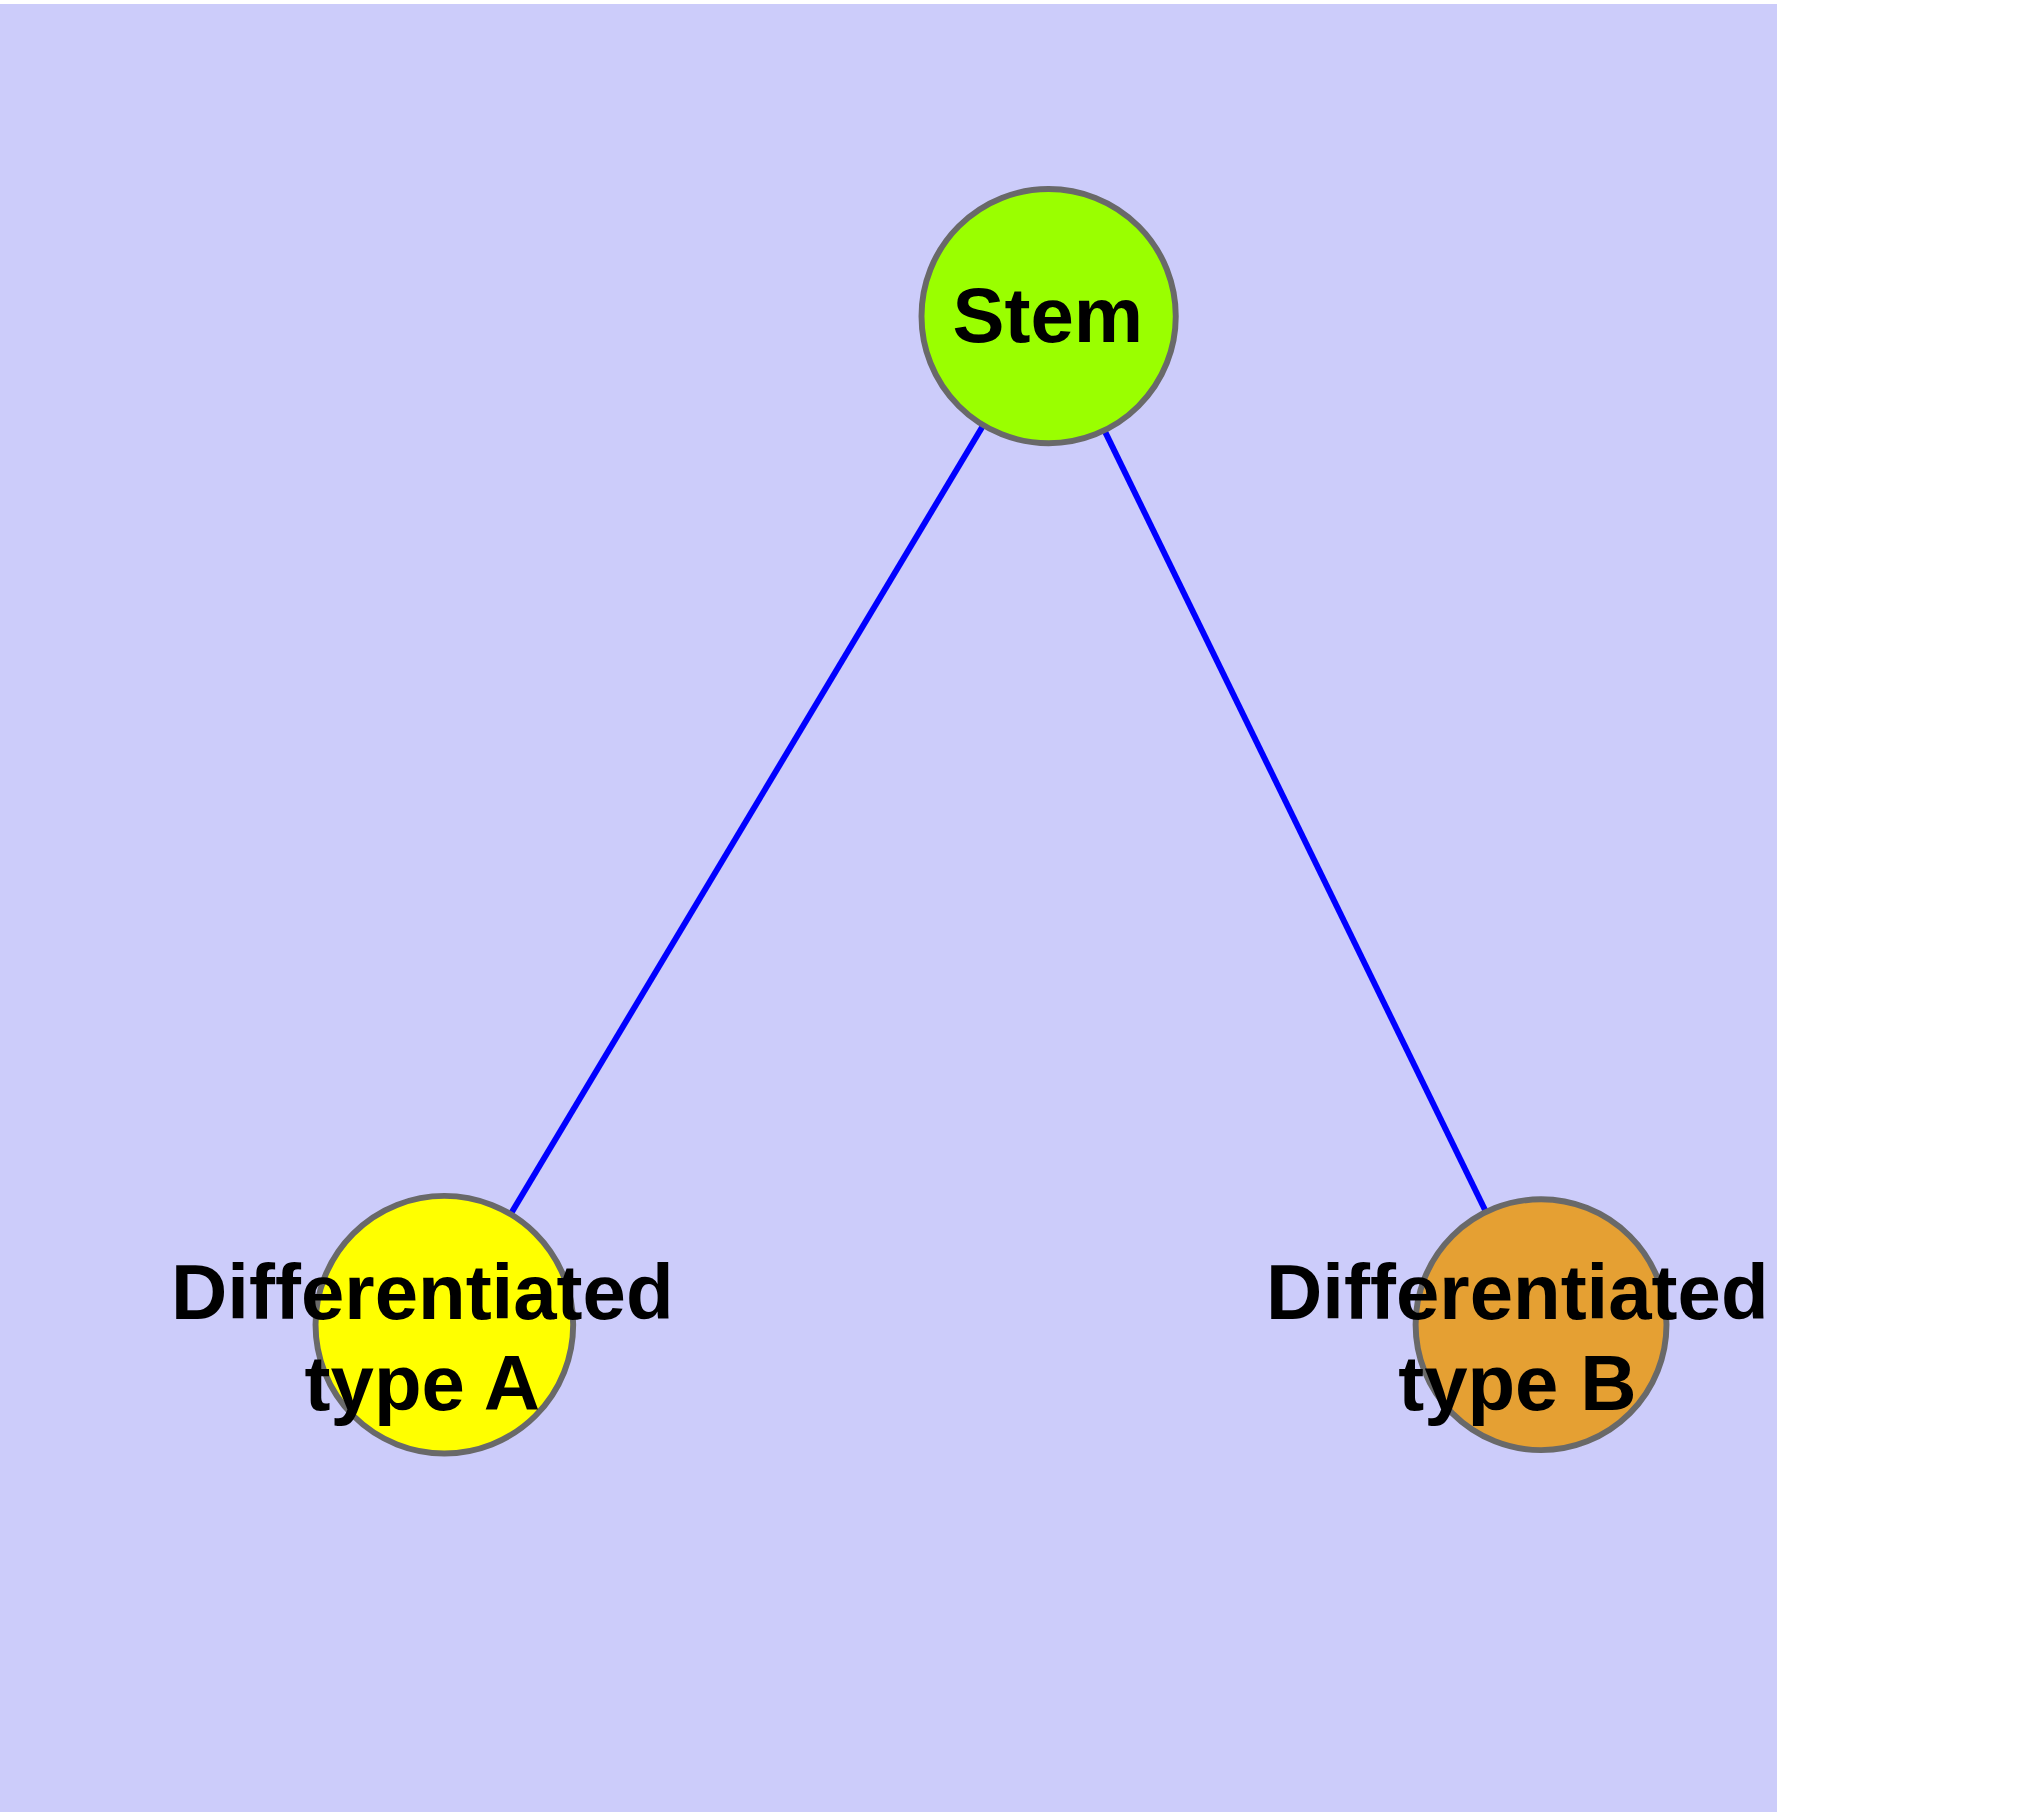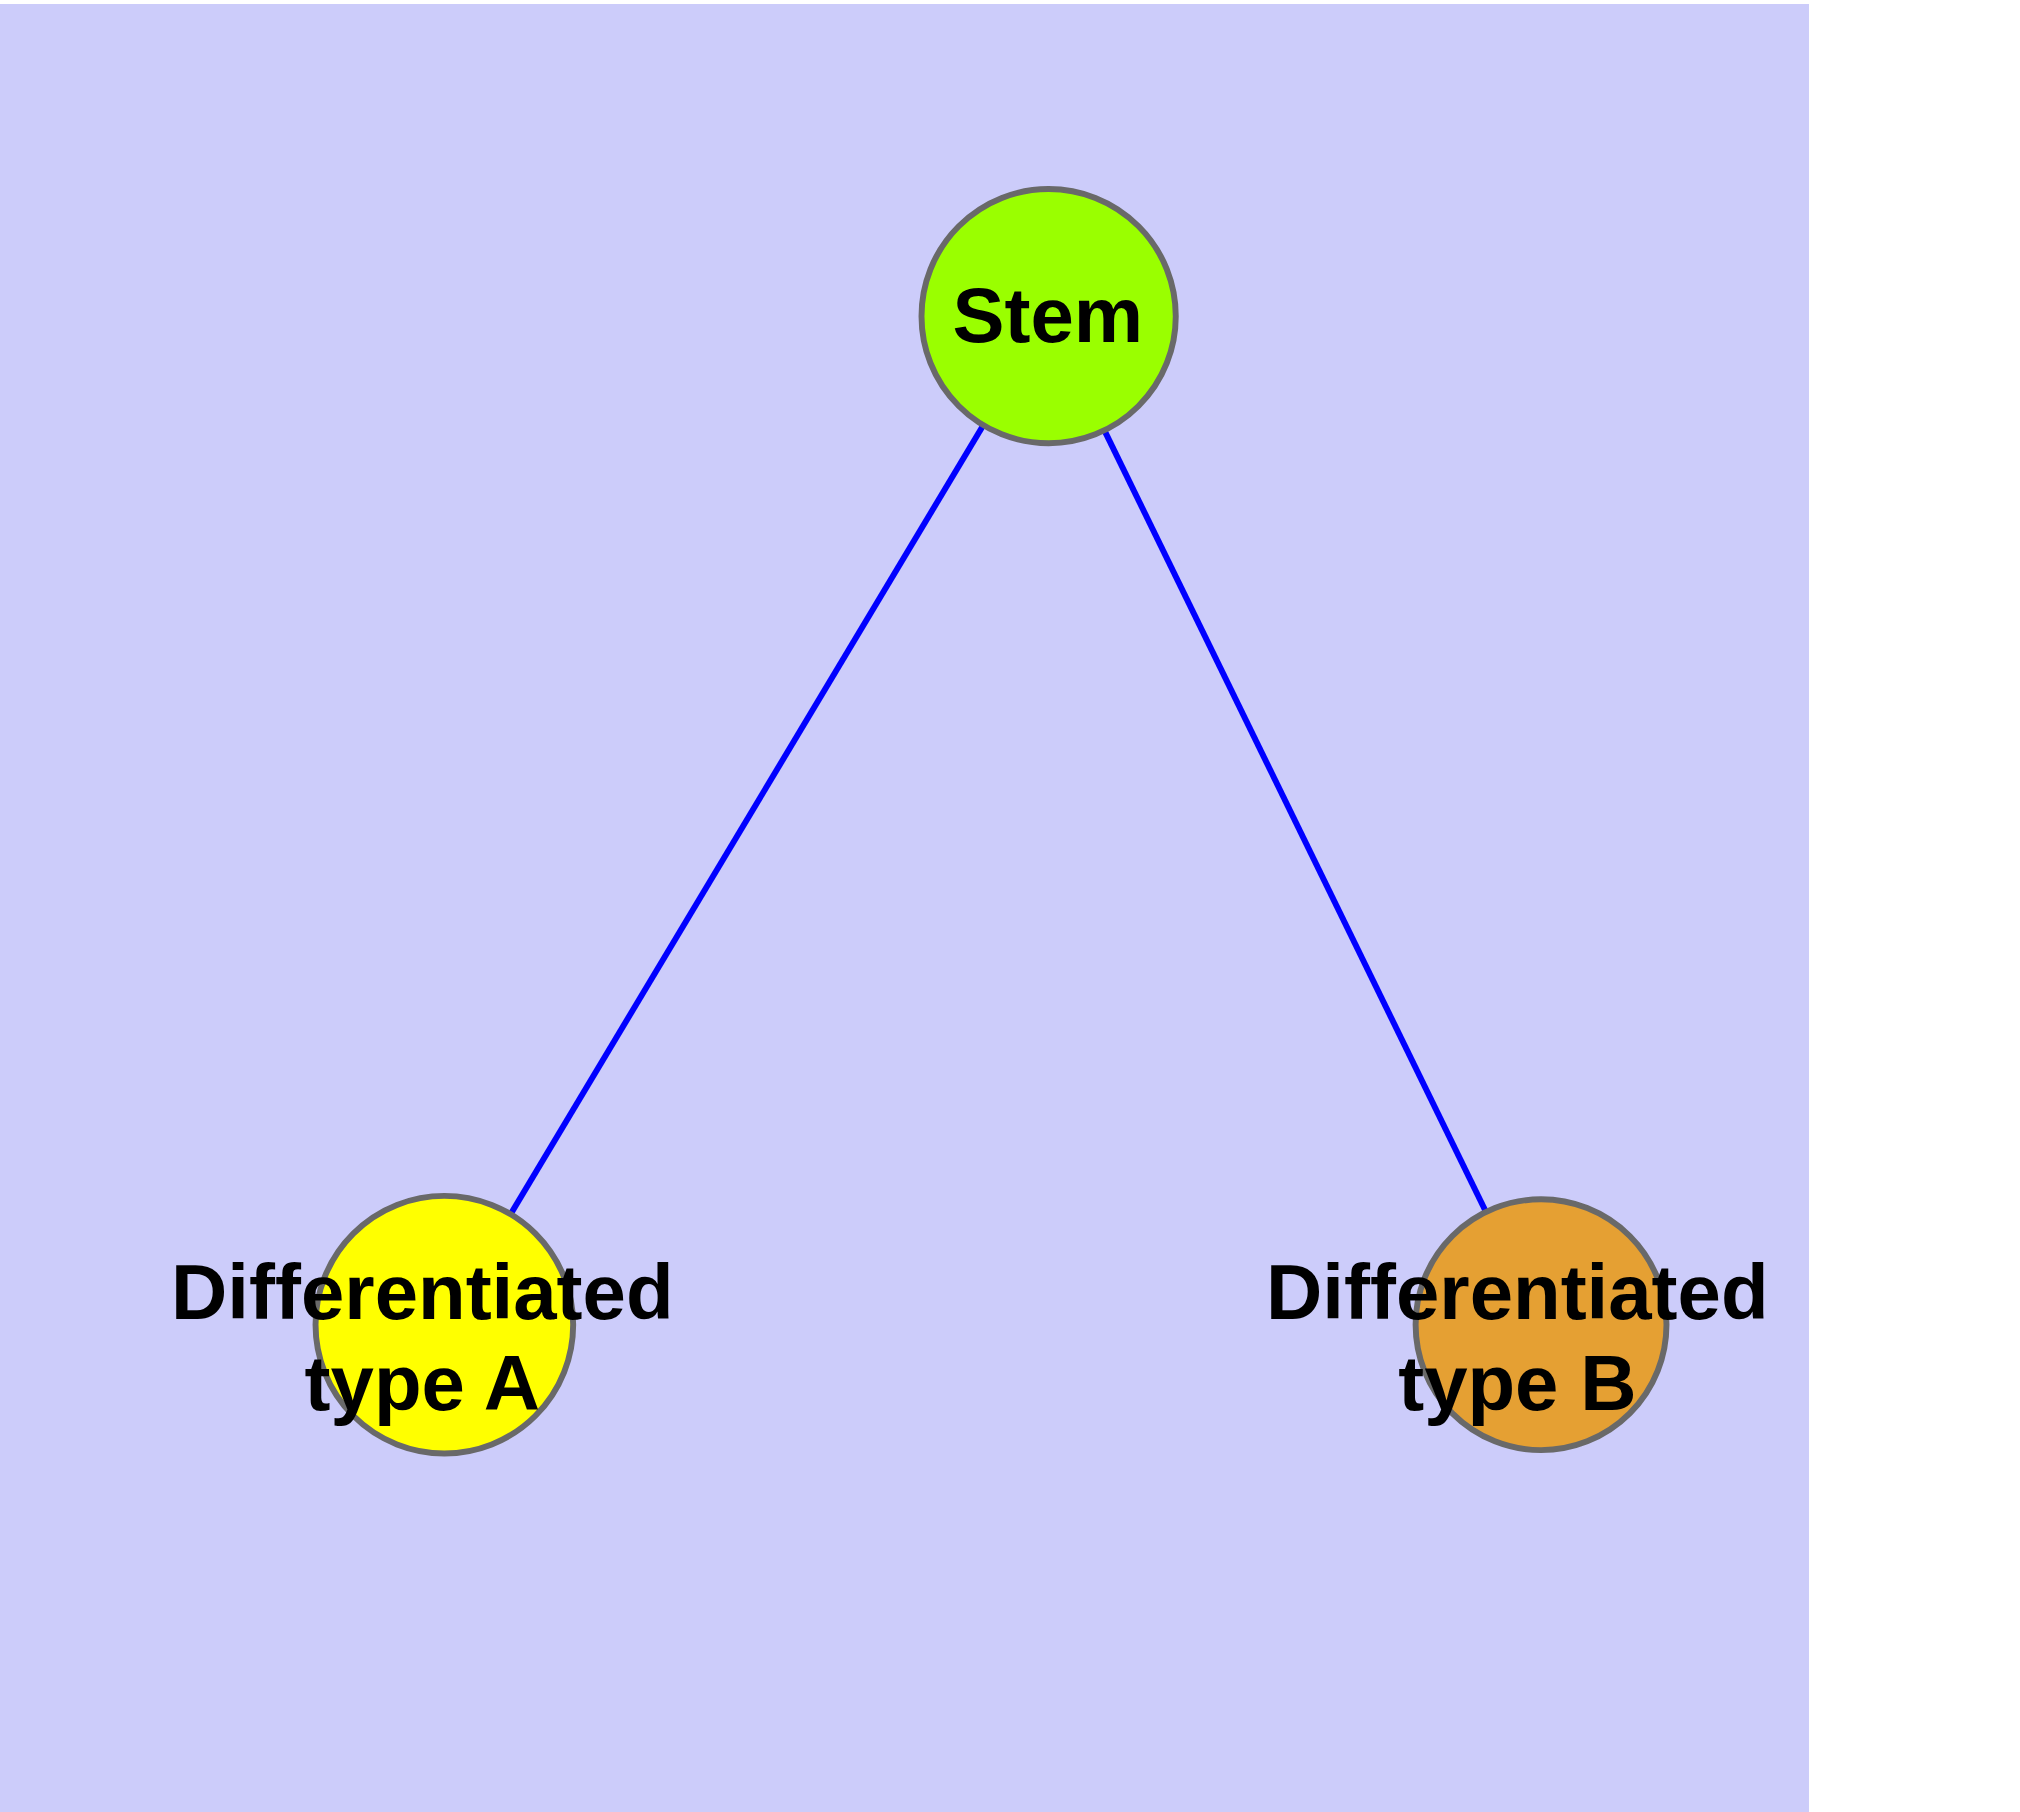--- a/index.html
+++ b/index.html
@@ -7,21 +7,20 @@
     padding: 0;
     background: #ffffff;
   }
   #canvas {
     position: relative;
     width: 1777px;
     height: 1812px;
     overflow: hidden;
     background: #ffffff;
     font-family: "Liberation Sans", sans-serif;
-    padding-left: 32px;
   }
   #plot-background {
     position: absolute;
     left: 0;
     top: 4.2px;
     width: 2021px;
     height: 1808px;
     background: #ccccfa;
   }
   #graph-svg {

